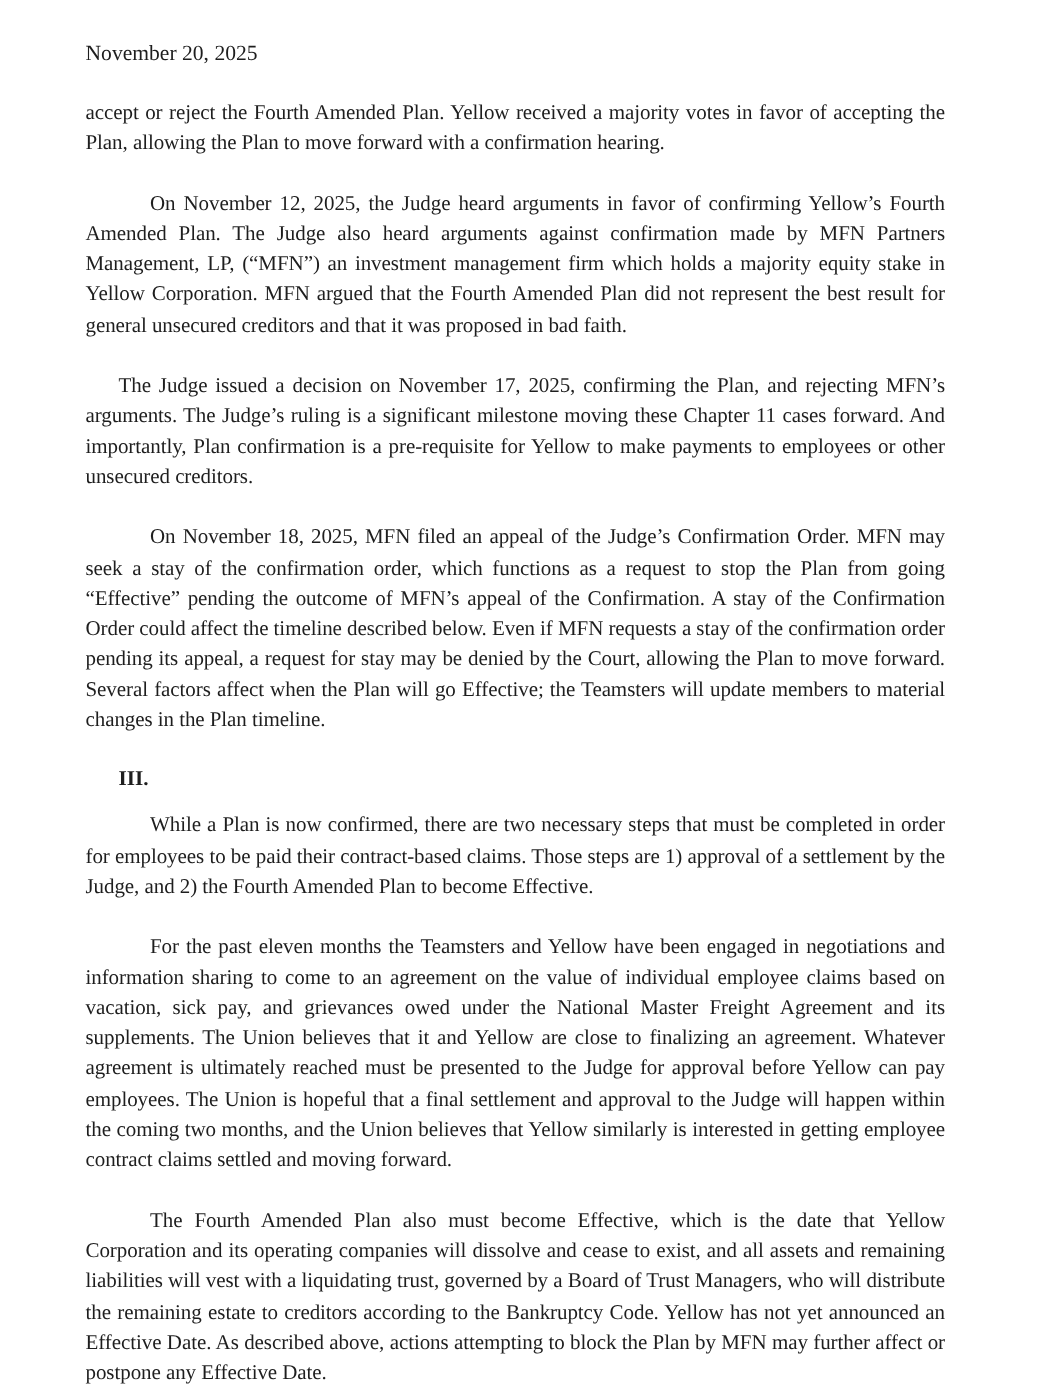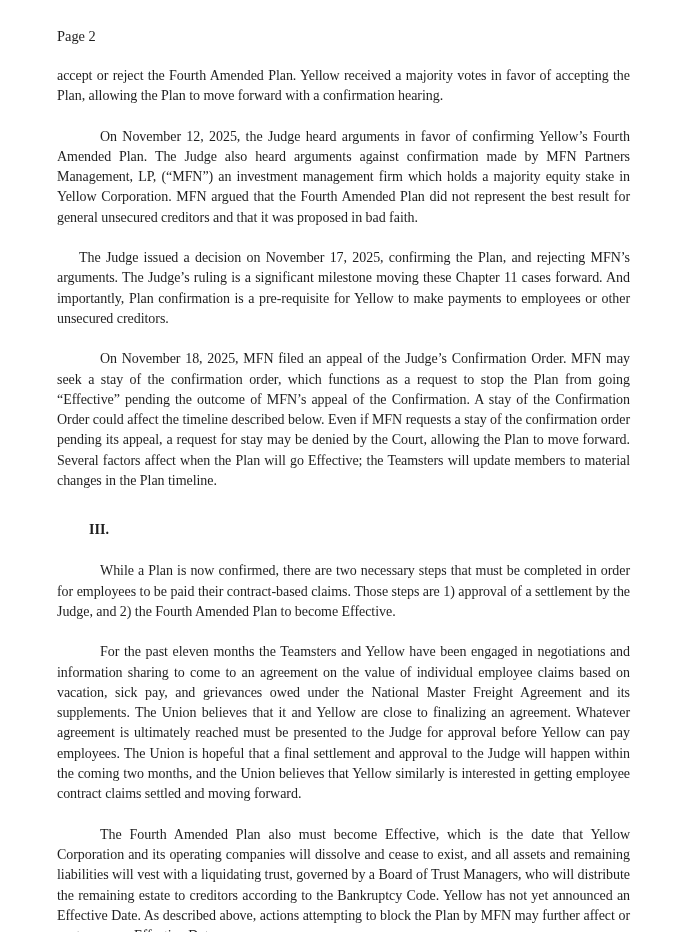--- a/index.html
+++ b/index.html
@@ -32,34 +32,34 @@
       text-align: justify;
       margin: 0;
       letter-spacing: -0.05px;
     }
     .indent-wide { text-indent: 43px; }
     .indent-narrow { text-indent: 22px; }
     .heading {
       font-size: 14.1px;
       font-weight: bold;
       line-height: 20px;
-      margin: 10px;
+      margin: 0;
       display: flex;
     }
     .heading .num {
       display: inline-block;
       width: 43px;
       margin-left: 22px;
     }
   </style>
 </head>
 <body>
 
 <div class="page">
-  <p class="header-line">Page 2</p>
+  <p class="header-line">November 20, 2025</p>
 
   <div style="height:21px"></div>
   <p class="para">accept or reject the Fourth Amended Plan. Yellow received a majority votes in favor of accepting the Plan, allowing the Plan to move forward with a confirmation hearing.</p>
 
   <div style="height:20px"></div>
   <p class="para indent-wide">On November 12, 2025, the Judge heard arguments in favor of confirming Yellow’s Fourth Amended Plan. The Judge also heard arguments against confirmation made by MFN Partners Management, LP, (“MFN”) an investment management firm which holds a majority equity stake in Yellow Corporation. MFN argued that the Fourth Amended Plan did not represent the best result for general unsecured creditors and that it was proposed in bad faith.</p>
 
   <div style="height:20px"></div>
   <p class="para indent-narrow">The Judge issued a decision on November 17, 2025, confirming the Plan, and rejecting MFN’s arguments. The Judge’s ruling is a significant milestone moving these Chapter 11 cases forward. And importantly, Plan confirmation is a pre-requisite for Yellow to make payments to employees or other unsecured creditors.</p>
 

